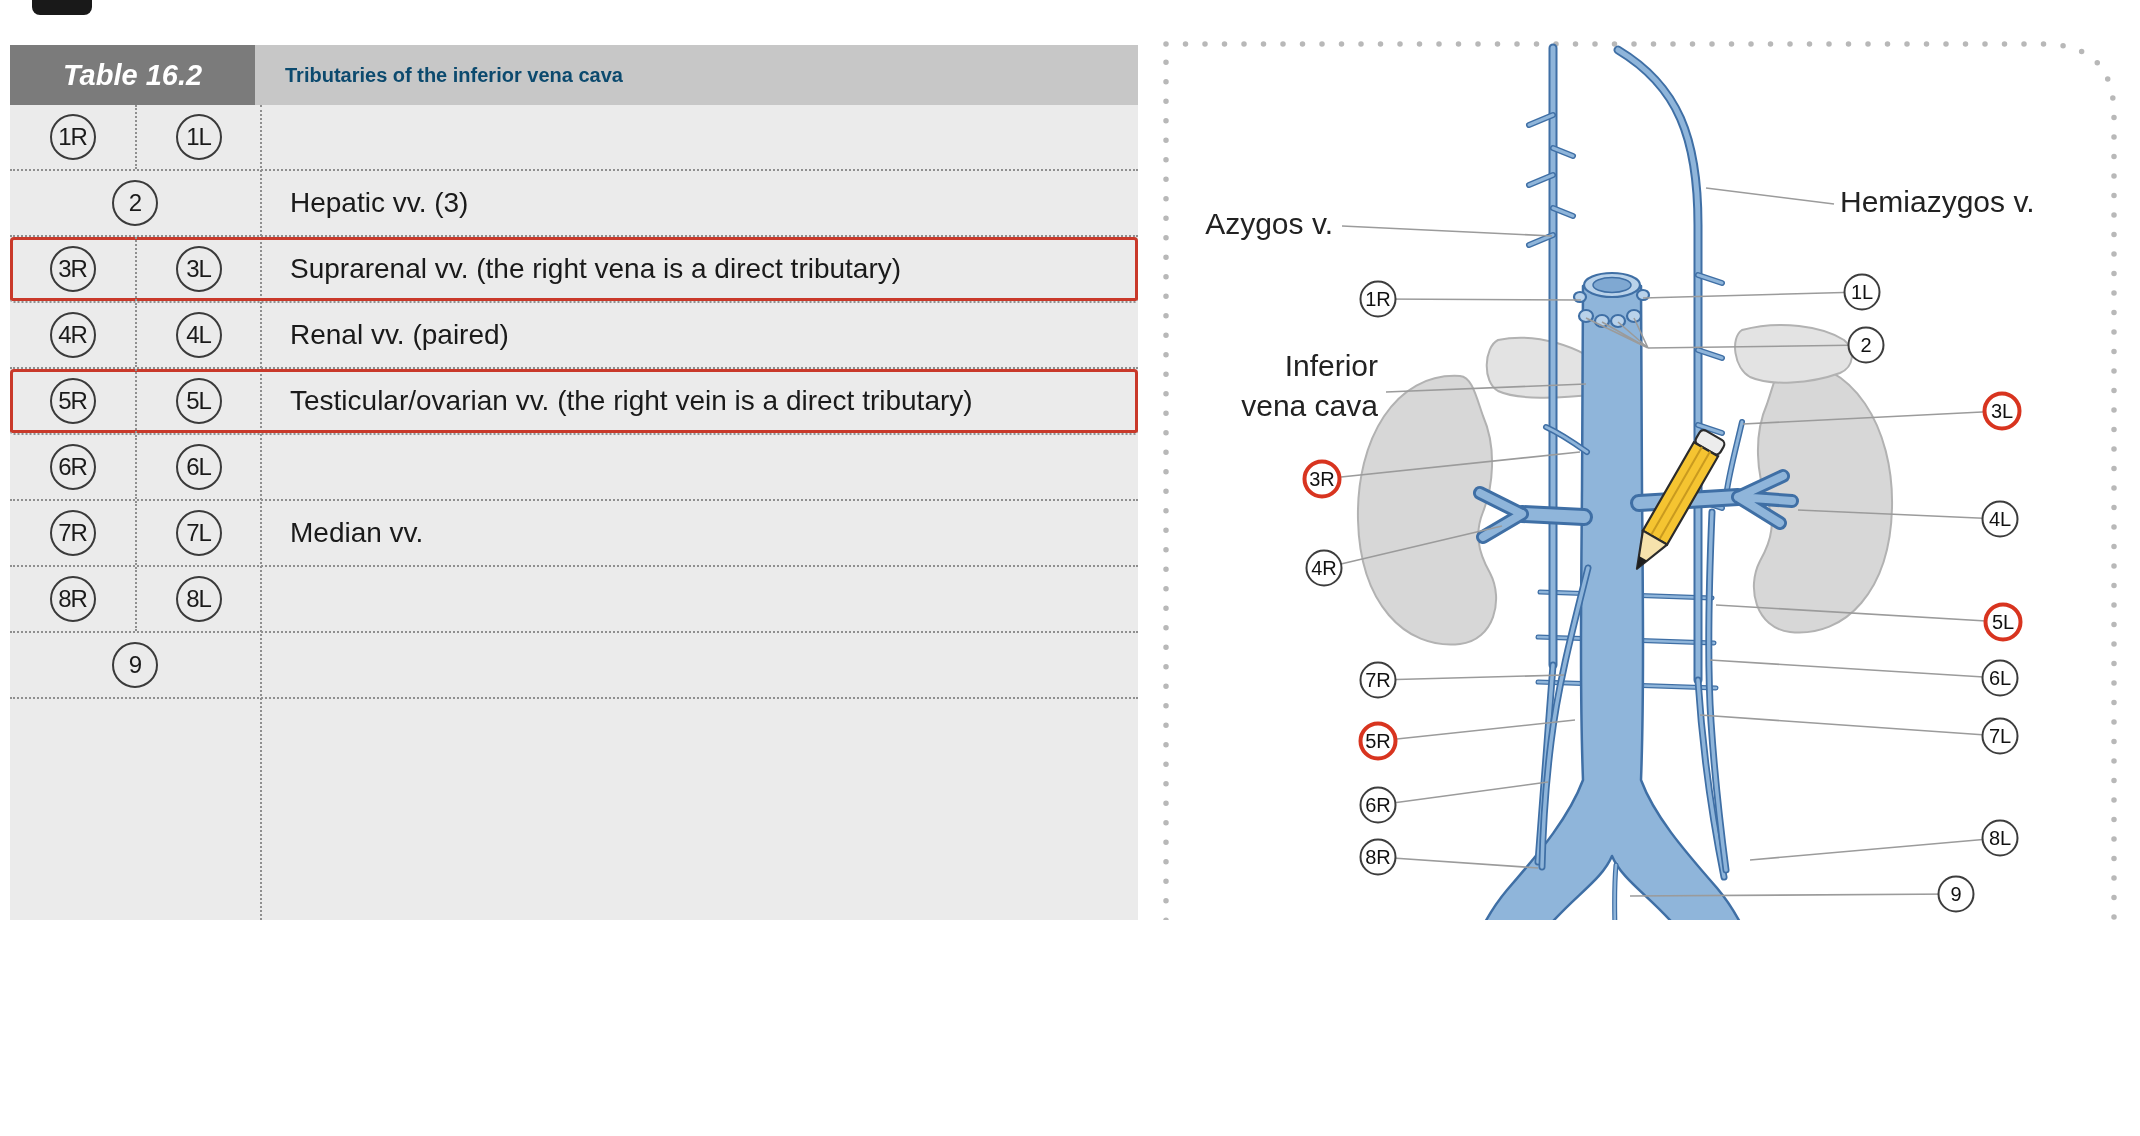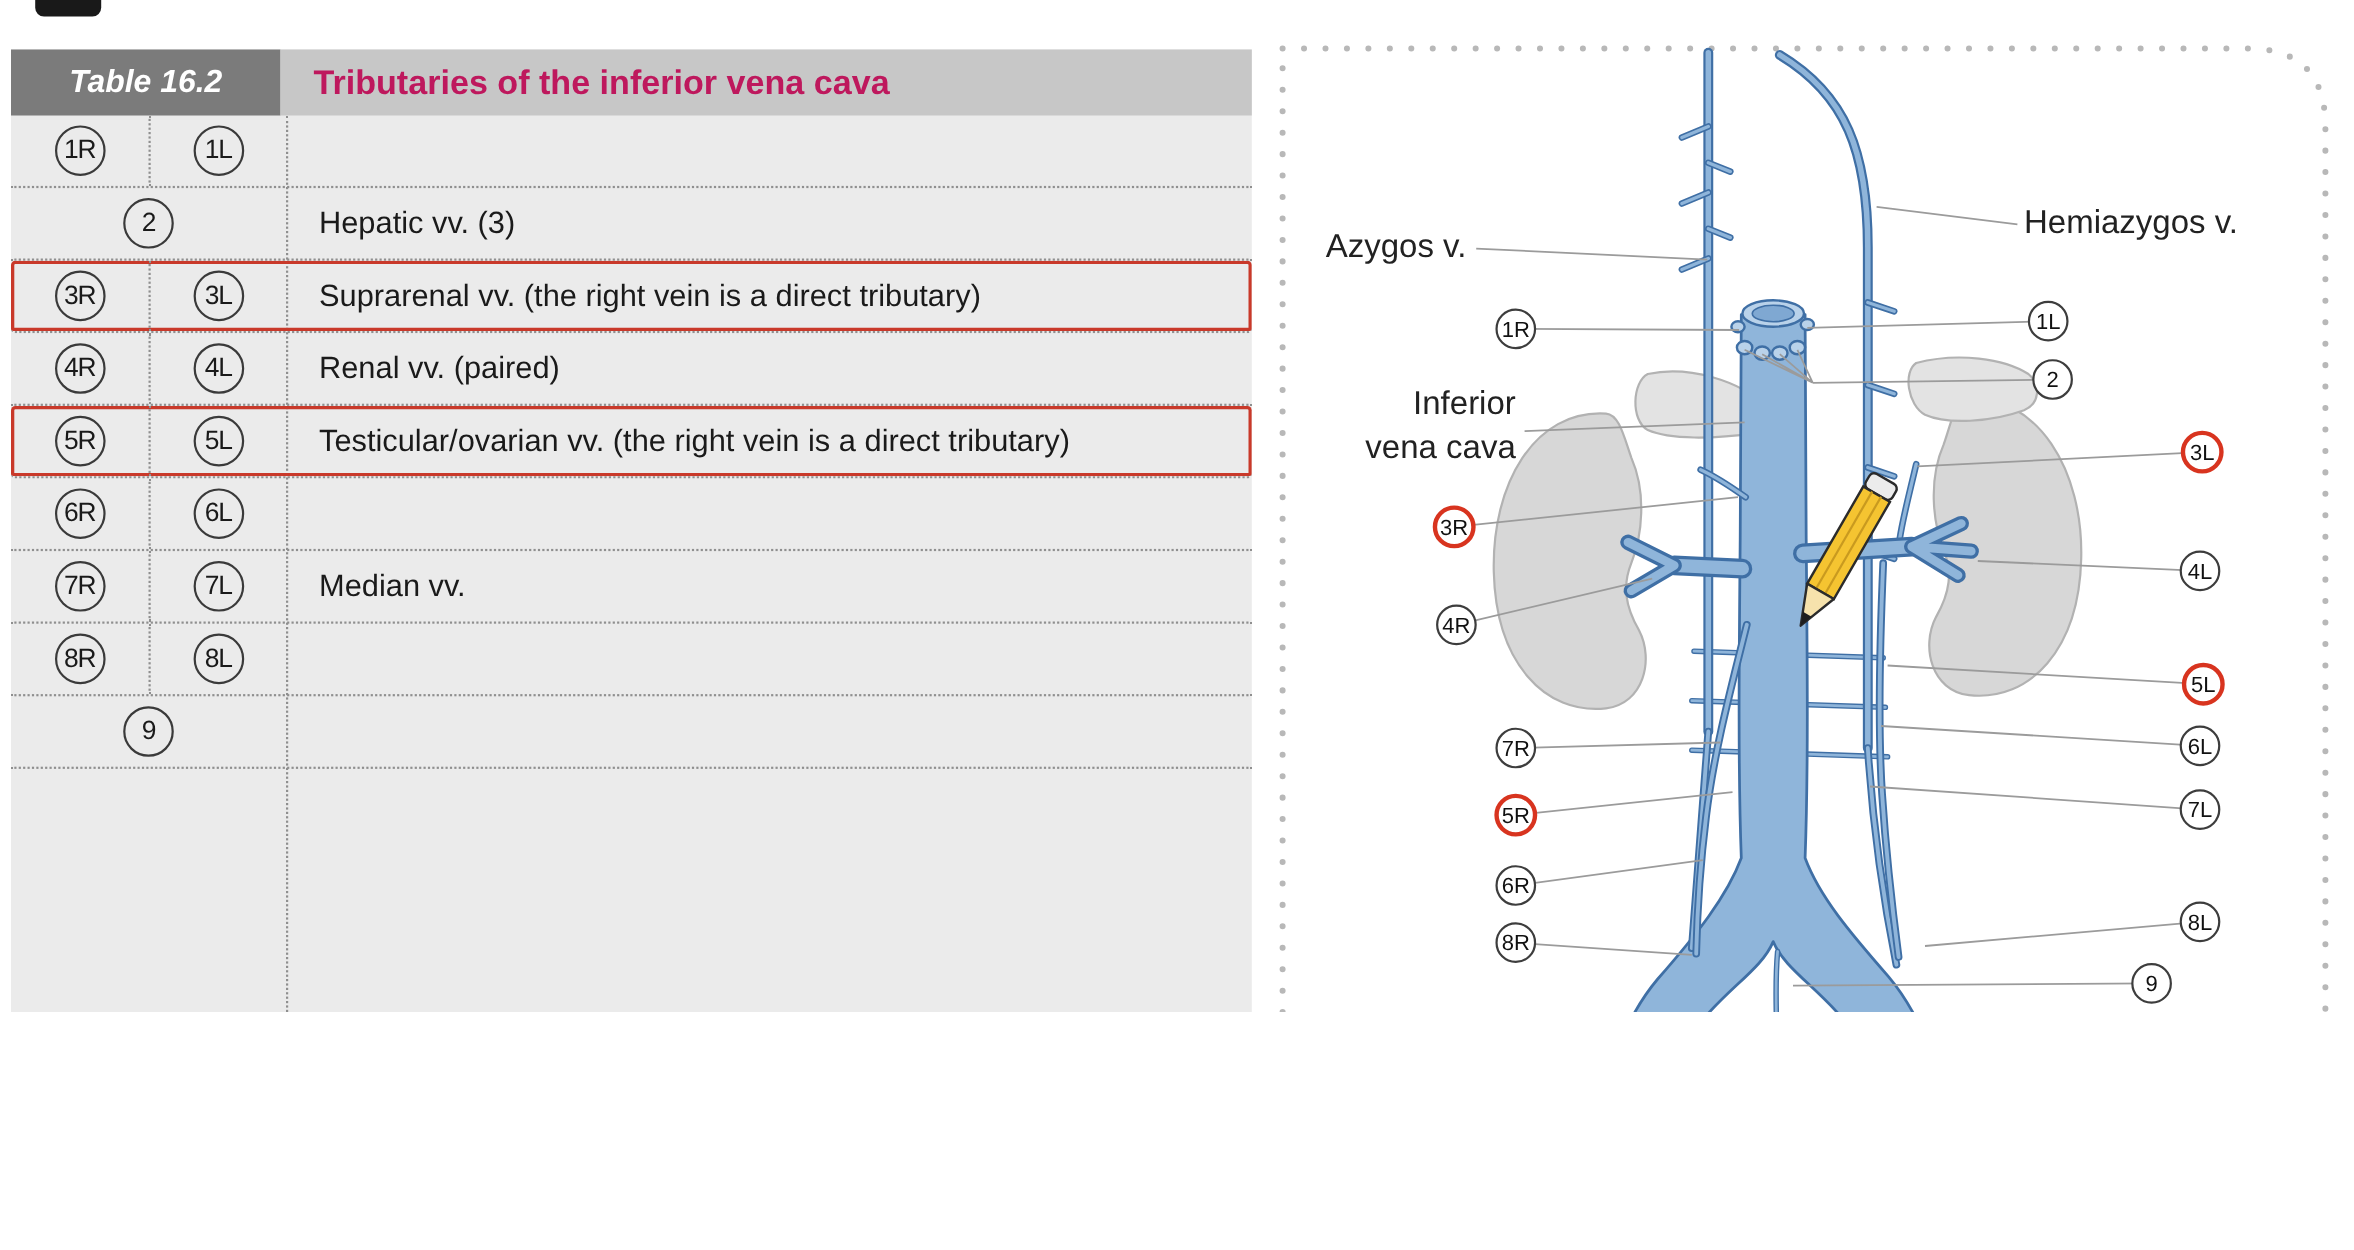--- a/index.html
+++ b/index.html
@@ -17,22 +17,22 @@
     position:absolute;left:10px;top:45px;width:1128px;height:1075px;
     background:var(--row-bg);
   }
   .t-header{display:flex;height:60px;}
   .t-label{
     width:245px;background:var(--header-box);color:#ffffff;
     font-style:italic;font-weight:bold;font-size:29px;
     display:flex;align-items:center;justify-content:center;
   }
   .t-title{
-    flex:1;background:var(--header-bar);color:#be185d;
-    font-weight:bold;font-size:31px;
+    flex:1;background:var(--header-bar);color:#0c4a6e;
+    font-weight:bold;font-size:20px;
     display:flex;align-items:center;padding-left:30px;
   }
   .t-body{position:relative;height:1015px;}
   .vline{
     position:absolute;left:250px;top:0;bottom:0;
     border-left:2px dotted #8f8f8f;pointer-events:none;
   }
   .t-row{
     display:grid;grid-template-columns:127px 123px 1fr;
     height:66px;border-bottom:2px dotted #8f8f8f;box-sizing:border-box;
@@ -98,21 +98,21 @@
           </div>
           <div class="cell txt">Hepatic vv. (3)</div>
         </div>
         <div class="t-row highlight">
           <div class="cell n1">
             <span class="circ">3R</span>
           </div>
           <div class="cell n2">
             <span class="circ">3L</span>
           </div>
-          <div class="cell txt">Suprarenal vv. (the right vein is a direct tributary)</div>
+          <div class="cell txt">Suprarenal vv. (the right vena is a direct tributary)</div>
         </div>
         <div class="t-row">
           <div class="cell n1">
             <span class="circ">4R</span>
           </div>
           <div class="cell n2">
             <span class="circ">4L</span>
           </div>
           <div class="cell txt">Renal vv. (paired)</div>
         </div>

